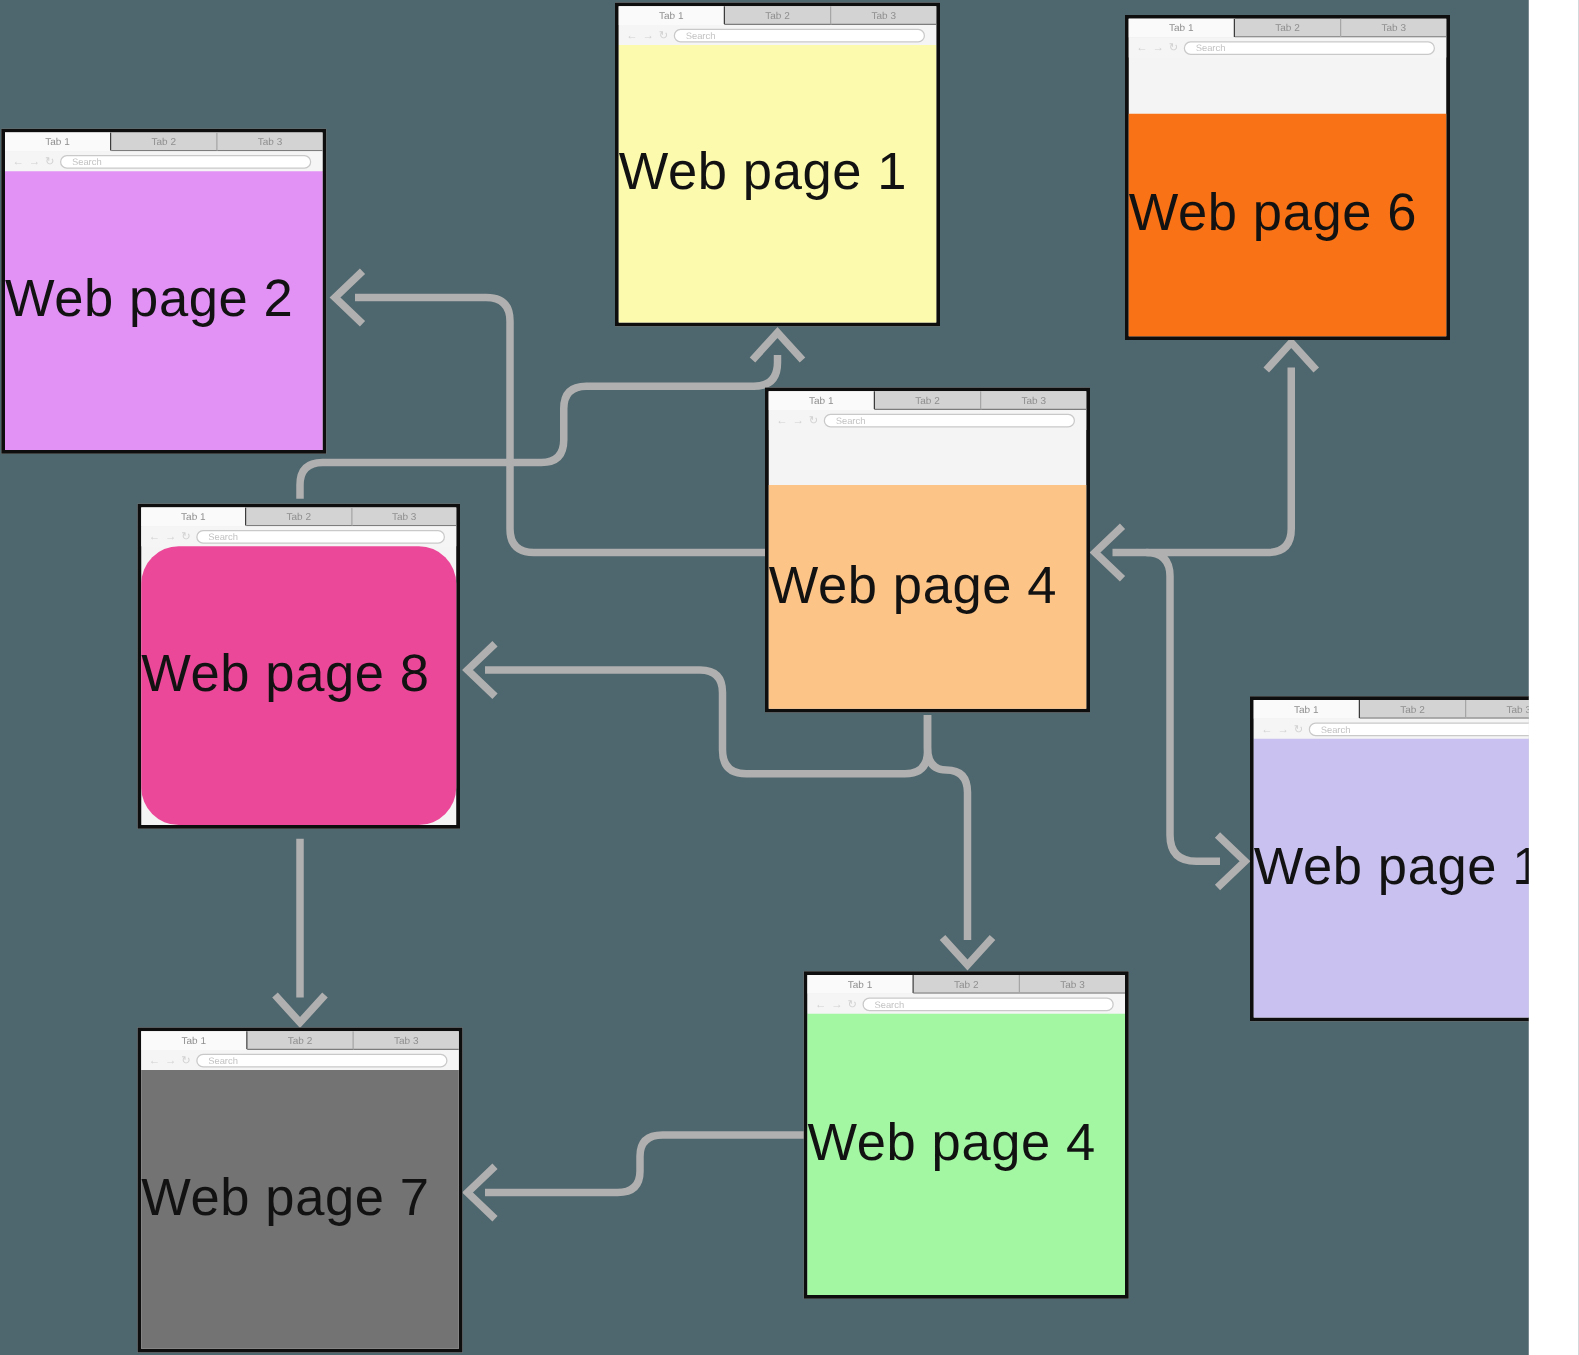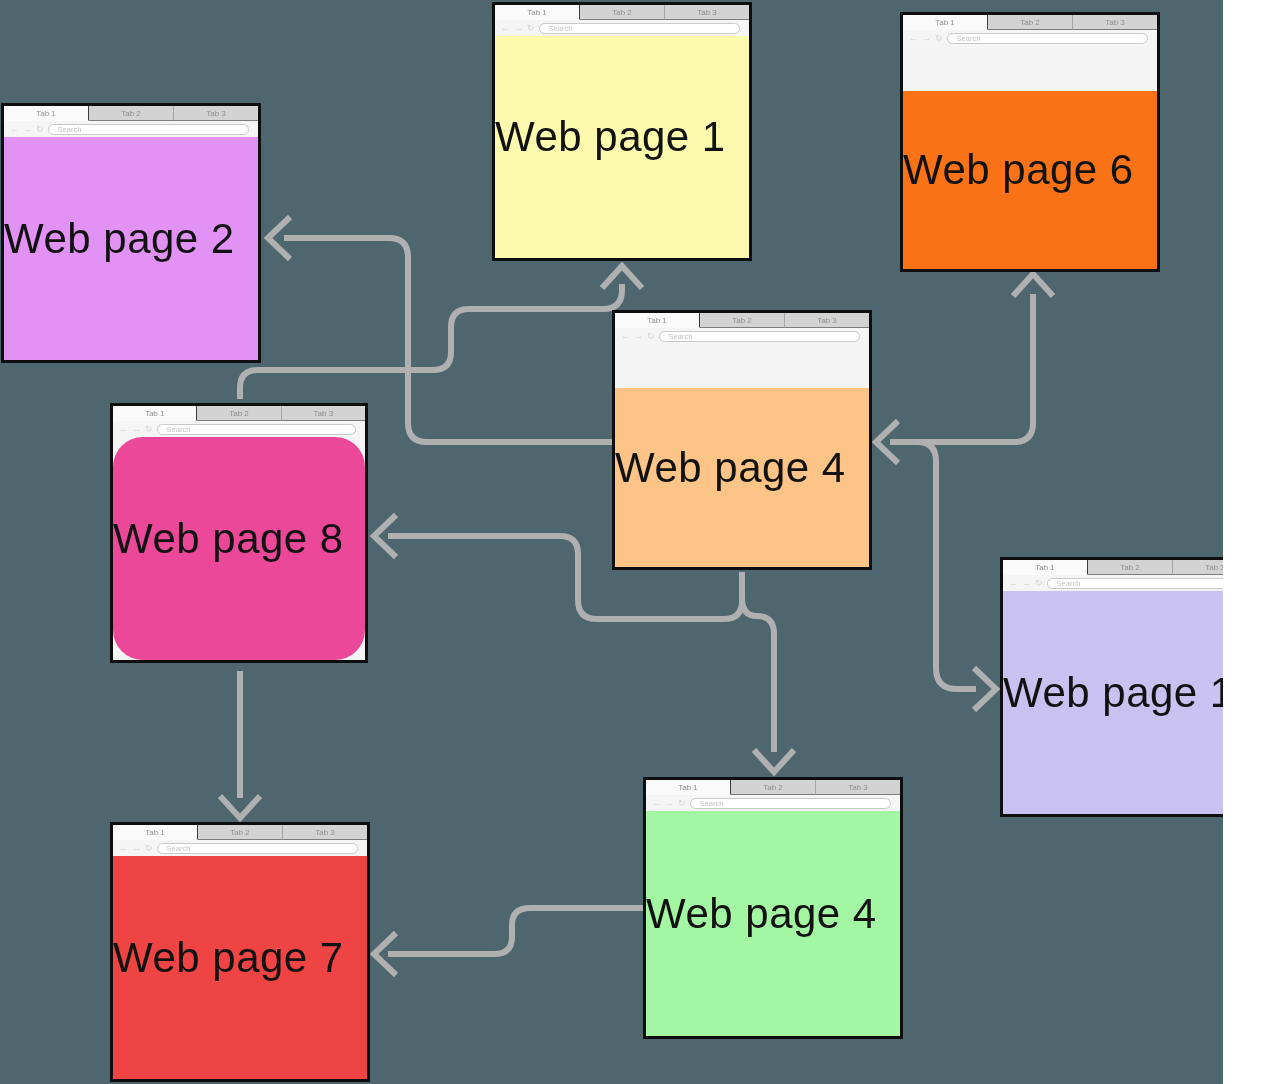--- a/index.html
+++ b/index.html
@@ -195,21 +195,21 @@
       <div class="tab active">Tab 1</div>
       <div class="tab">Tab 2</div>
       <div class="tab last">Tab 3</div>
     </div>
     <div class="nav">
       <span class="nicon">←</span>
       <span class="nicon">→</span>
       <span class="nicon">↻</span>
       <input class="search" type="text" placeholder="Search" style="">
     </div>
-    <div class="content" style="background: #ef4444;">
+    <div class="content" style="background: #737373;">
       <span class="ptitle">Web page 7</span>
     </div>
   </div>
 
   <div class="window w8">
     <div class="tabs">
       <div class="tab active">Tab 1</div>
       <div class="tab">Tab 2</div>
       <div class="tab last">Tab 3</div>
     </div>

